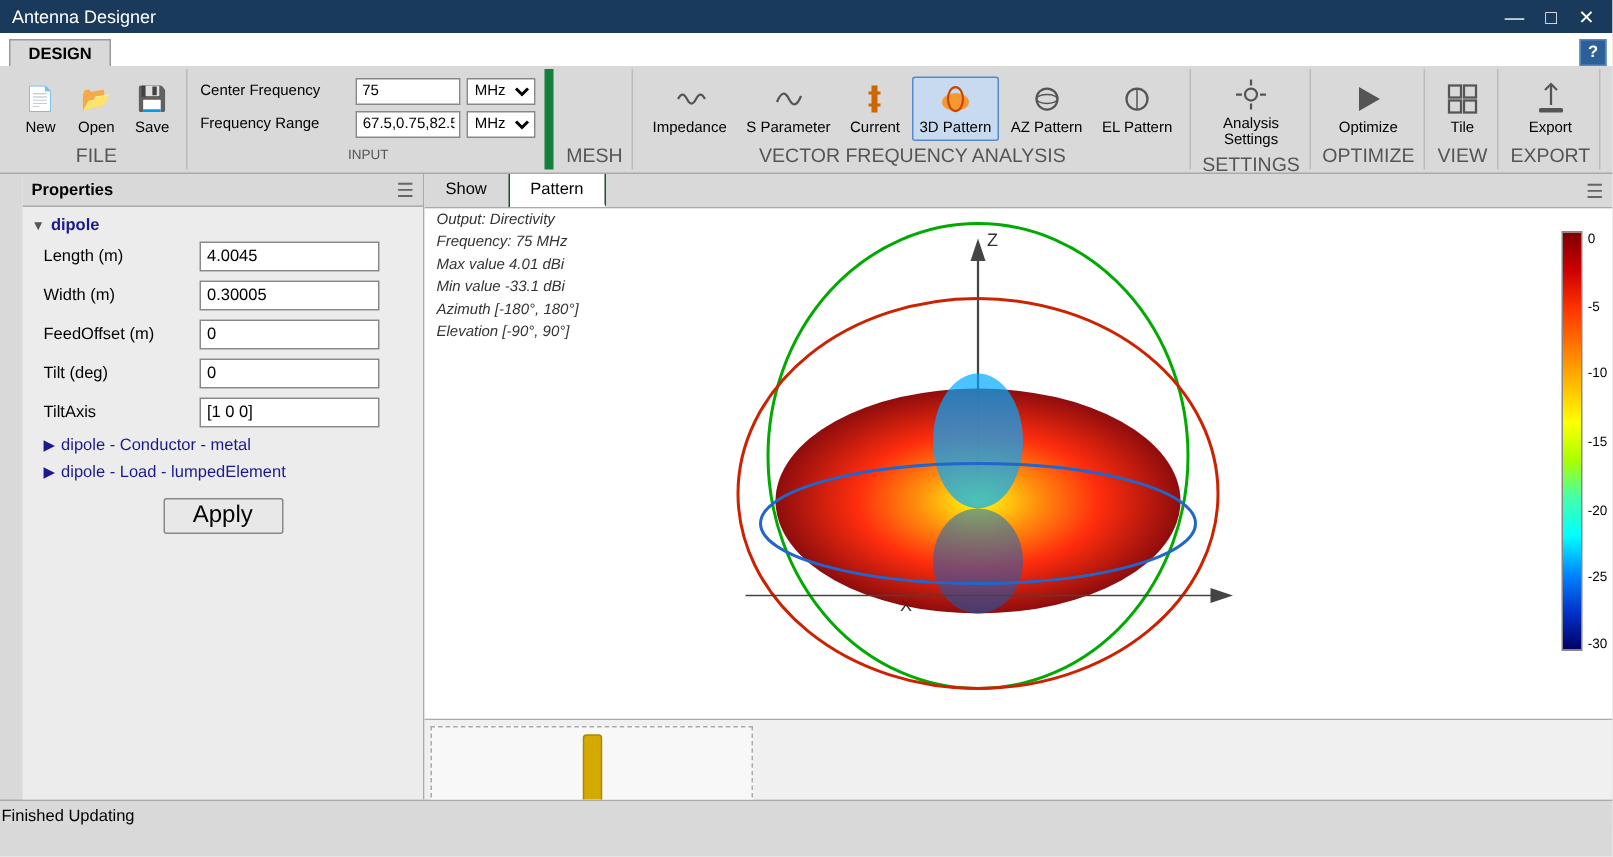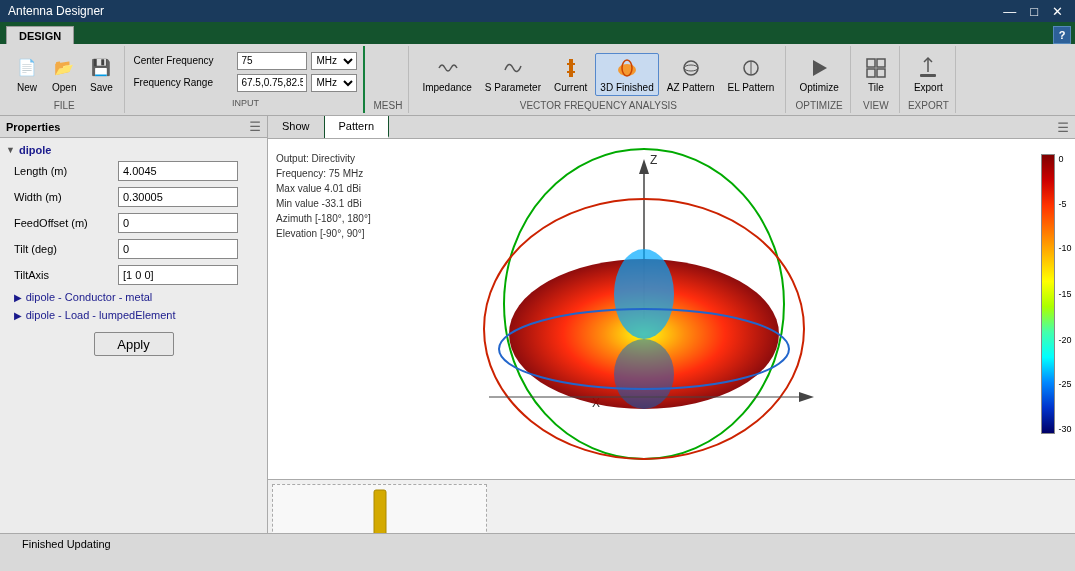--- a/index.html
+++ b/index.html
@@ -14,21 +14,21 @@
       align-items: center;
       justify-content: space-between;
       padding: 0 8px;
       font-size: 12px;
     }
     .title-bar-controls { display: flex; gap: 6px; }
     .title-bar-btn { background: none; border: none; color: #fff; cursor: pointer; font-size: 13px; padding: 0 4px; }
 
     
     .ribbon-tabs {
-      background: #14532d;
+      background: #ffffff;
       height: 22px;
       display: flex;
       align-items: flex-end;
       padding-left: 6px;
     }
     .ribbon-tab {
       background: #e8e8e8;
       border: 1px solid #999;
       border-bottom: none;
       padding: 2px 12px;
@@ -68,21 +68,21 @@
     }
     .ribbon-group {
       display: flex;
       flex-direction: column;
       align-items: center;
       border-right: 1px solid #bbb;
       padding: 2px 6px;
       min-width: 40px;
     }
     .ribbon-group-label {
-      font-size: 10px;
+      font-size: 13px;
       color: #555;
       margin-top: auto;
       text-align: right;
     }
     .ribbon-group-content {
       display: flex;
       align-items: center;
       gap: 3px;
       flex: 1;
     }
@@ -109,21 +109,21 @@
     }
     .ribbon-btn-label { font-size: 10px; text-align: center; line-height: 1.1; }
 
     
     .input-group {
       display: flex;
       flex-direction: column;
       justify-content: center;
       gap: 4px;
       padding: 2px 6px;
-      border-right: 2px solid #15803d;
+      border-right: 6px solid #15803d;
     }
     .input-row {
       display: flex;
       align-items: center;
       gap: 4px;
     }
     .input-label { font-size: 10px; min-width: 100px; }
     .input-field {
       border: 1px solid #888;
       background: #fff;
@@ -143,20 +143,21 @@
       font-size: 9px;
       color: #555;
       text-align: center;
       margin-top: 2px;
     }
 
     
     .main-layout {
       display: flex;
       height: calc(571px - 22px - 22px - 72px - 18px - 20px);
+      margin-left: 15px;
     }
 
     
     .left-panel {
       width: 268px;
       background: #ececec;
       border-right: 1px solid #aaa;
       display: flex;
       flex-direction: column;
       overflow: hidden;
@@ -225,21 +226,21 @@
     }
     .sub-section-arrow { font-size: 10px; }
 
     .apply-btn {
       display: block;
       margin: 8px auto;
       width: 80px;
       height: 24px;
       background: #e8e8e8;
       border: 1px solid #888;
-      font-size: 13px;
+      font-size: 16px;
       cursor: pointer;
       border-radius: 2px;
     }
 
     
     .right-panel {
       flex: 1;
       display: flex;
       flex-direction: column;
       background: #f0f0f0;
@@ -279,26 +280,27 @@
     .plot-area {
       flex: 1;
       display: flex;
       position: relative;
       background: #fff;
     }
 
     
     .plot-info {
       position: absolute;
-      top: 12px;
+      top: 0;
       left: 8px;
       font-size: 10px;
       line-height: 1.5;
       color: #333;
       background: transparent;
+      font-style: italic;
     }
 
     
     .pattern-3d {
       flex: 1;
       display: flex;
       align-items: center;
       justify-content: center;
       position: relative;
     }
@@ -320,21 +322,21 @@
       position: relative;
     }
 
     
     .status-bar {
       background: #d9d9d9;
       border-top: 1px solid #aaa;
       height: 20px;
       display: flex;
       align-items: center;
-      padding: 0 22px;
+      padding: 0 1px;
       font-size: 11px;
     }
 
     .ribbon-btn-active {
       background: #c8daf0;
       border: 1px solid #5588cc !important;
     }
   </style>
 </head>
 <body>
@@ -429,21 +431,21 @@
         </div>
         <span class="ribbon-btn-label">Current</span>
       </div>
       <div class="ribbon-btn ribbon-btn-active">
         <div class="ribbon-icon">
           <svg width="24" height="24" viewBox="0 0 24 24">
               <ellipse cx="12" cy="14" rx="9" ry="6" fill="#ff8800" opacity="0.8"></ellipse>
               <ellipse cx="12" cy="12" rx="5" ry="8" fill="none" stroke="#cc4400" stroke-width="1.5"></ellipse>
             </svg>
         </div>
-        <span class="ribbon-btn-label">3D Finished</span>
+        <span class="ribbon-btn-label">3D Pattern</span>
       </div>
       <div class="ribbon-btn">
         <div class="ribbon-icon">
           <svg width="24" height="24" viewBox="0 0 24 24">
               <circle cx="12" cy="12" r="7" fill="none" stroke="#555" stroke-width="1.5"></circle>
               <ellipse cx="12" cy="12" rx="7" ry="3" fill="none" stroke="#555" stroke-width="1"></ellipse>
             </svg>
         </div>
         <span class="ribbon-btn-label">AZ Pattern</span>
       </div>
@@ -453,20 +455,37 @@
               <circle cx="12" cy="12" r="7" fill="none" stroke="#555" stroke-width="1.5"></circle>
               <line x1="12" y1="5" x2="12" y2="19" stroke="#555" stroke-width="1"></line>
             </svg>
         </div>
         <span class="ribbon-btn-label">EL Pattern</span>
       </div>
     </div>
     <span class="ribbon-group-label">VECTOR FREQUENCY ANALYSIS</span>
   </div>
 
+  <div class="ribbon-group">
+    <div class="ribbon-group-content">
+      <div class="ribbon-btn">
+        <div class="ribbon-icon">
+          <svg width="24" height="24" viewBox="0 0 24 24">
+              <circle cx="12" cy="12" r="4" fill="none" stroke="#555" stroke-width="1.5"></circle>
+              <line x1="12" y1="2" x2="12" y2="6" stroke="#555" stroke-width="1.5"></line>
+              <line x1="12" y1="18" x2="12" y2="22" stroke="#555" stroke-width="1.5"></line>
+              <line x1="2" y1="12" x2="6" y2="12" stroke="#555" stroke-width="1.5"></line>
+              <line x1="18" y1="12" x2="22" y2="12" stroke="#555" stroke-width="1.5"></line>
+            </svg>
+        </div>
+        <span class="ribbon-btn-label">Analysis<br>Settings</span>
+      </div>
+    </div>
+    <span class="ribbon-group-label">SETTINGS</span>
+  </div>
 
   <div class="ribbon-group">
     <div class="ribbon-group-content">
       <div class="ribbon-btn">
         <div class="ribbon-icon">
           <svg width="24" height="24" viewBox="0 0 24 24">
               <polygon points="6,4 20,12 6,20" fill="#555"></polygon>
             </svg>
         </div>
         <span class="ribbon-btn-label">Optimize</span>

